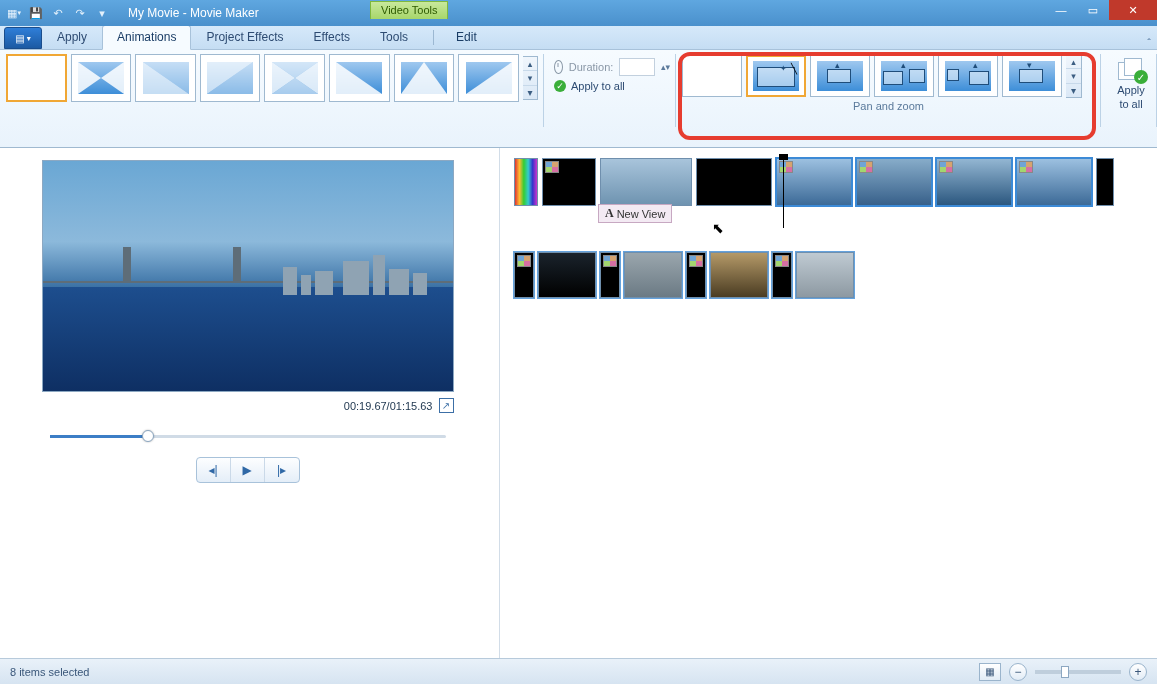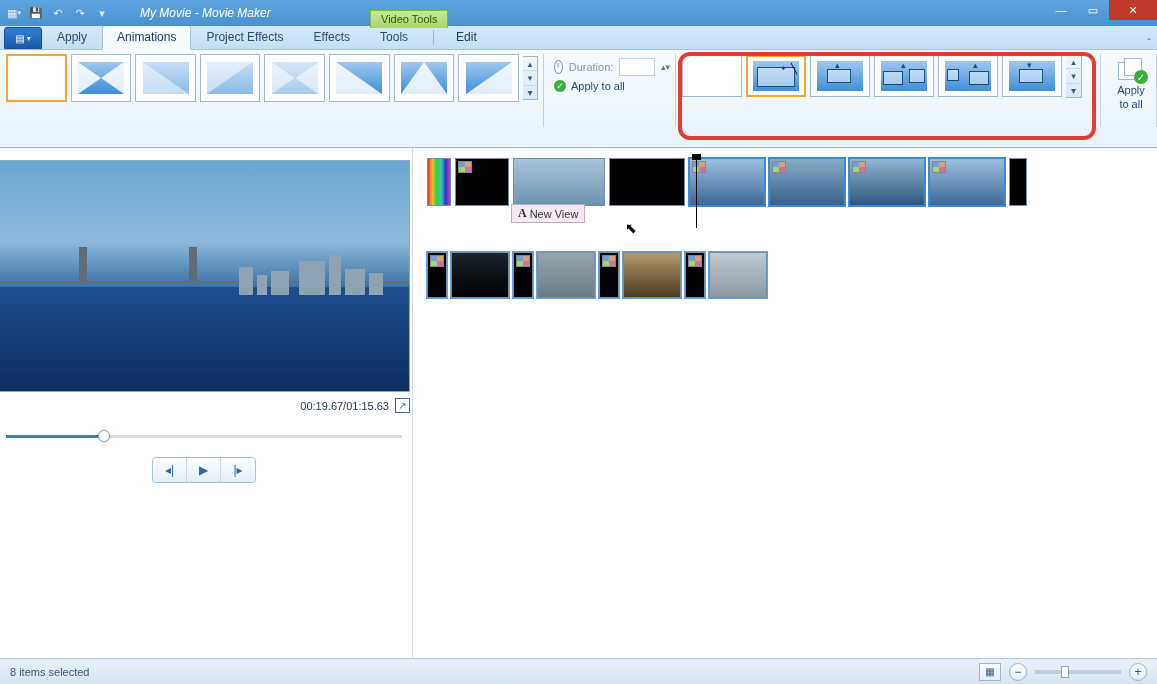--- a/index.html
+++ b/index.html
@@ -7,27 +7,27 @@
 
   
   .titlebar {
     height: 26px;
     background: linear-gradient(#5fa7e0, #4a90cc);
     display: flex; align-items: center; color: #fff; font-size: 12px;
     position: relative;
   }
   .titlebar .left { display:flex; align-items:center; gap:6px; padding-left:6px; }
   .qat-icon { width:16px; height:16px; display:flex; align-items:center; justify-content:center; font-size:11px; color:#e3f0fb; }
-  .title-text { margin-left: 24px; font-style: italic; }
+  .title-text { margin-left: 12px; }
   .video-tools-wrap { position:absolute; left:370px; top:0; }
   .video-tools-tab {
     background: linear-gradient(#c8e89c,#a7d66a);
     border:1px solid #7fb83e; border-bottom:none;
     padding:2px 10px 3px; font-size:11px;
-    color:#2e5a00; margin-top:10px;
+    color:#2e5a00; margin-top:1px;
   }
   .win-controls { position:absolute; right:0; top:0; display:flex; }
   .win-btn { width:32px; height:20px; display:flex; align-items:center; justify-content:center; font-size:11px; color:#fff; }
   .win-btn.close { width:48px; background:#c0392b; }
 
   
   .tabrow {
     height: 24px; background: linear-gradient(#d6e9fa,#c5ddf3);
     border-bottom:1px solid #a8c2da;
     display:flex; align-items:flex-end;
@@ -125,21 +125,21 @@
   .red-highlight {
     position:absolute; border:4px solid #e63c2f; border-radius:12px;
     left:678px; top:2px; width:418px; height:88px; pointer-events:none;
   }
 
   
   .main {
     display:flex; height:510px;
   }
   .preview-pane {
-    width:413px; padding:12px 18px 0 14px; border-right:1px solid #d2dde8;
+    width:500px; padding:12px 18px 0 14px; border-right:1px solid #d2dde8;
     display:flex; flex-direction:column; align-items:center;
   }
   .preview-video {
     width:412px; height:232px; border:1px solid #8ca8c2;
     background: linear-gradient(#6aa7d4 0%, #8cb9db 35%, #265f97 60%, #10356d 100%);
     position:relative; overflow:hidden;
   }
   .skyline { position:absolute; bottom:96px; left:0; right:0; height:30px; }
   .building { position:absolute; bottom:0; background:#8fa3b3; }
   .bridge { position:absolute; bottom:108px; left:0; right:0; height:2px; background:#5e6d78; }
@@ -343,20 +343,21 @@
             <div class="frame-sm" style="left:10px;top:8px;width:24px;height:14px"></div>
             <div class="arrow" style="left:18px;top:-1px">▾</div>
           </div>
       </div>
       <div class="more">
         <span>▴</span>
         <span>▾</span>
         <span>▾</span>
       </div>
     </div>
+    <div class="label">Pan and zoom</div>
   </div>
 
   <div class="ribbon-group" style="width:56px;">
     <div class="apply-all-big">
       <div class="icn">
         <div class="sheet"></div>
           <div class="sheet"></div>
         <div class="chk">✓</div>
       </div>
       <div class="txt">Apply</div>

